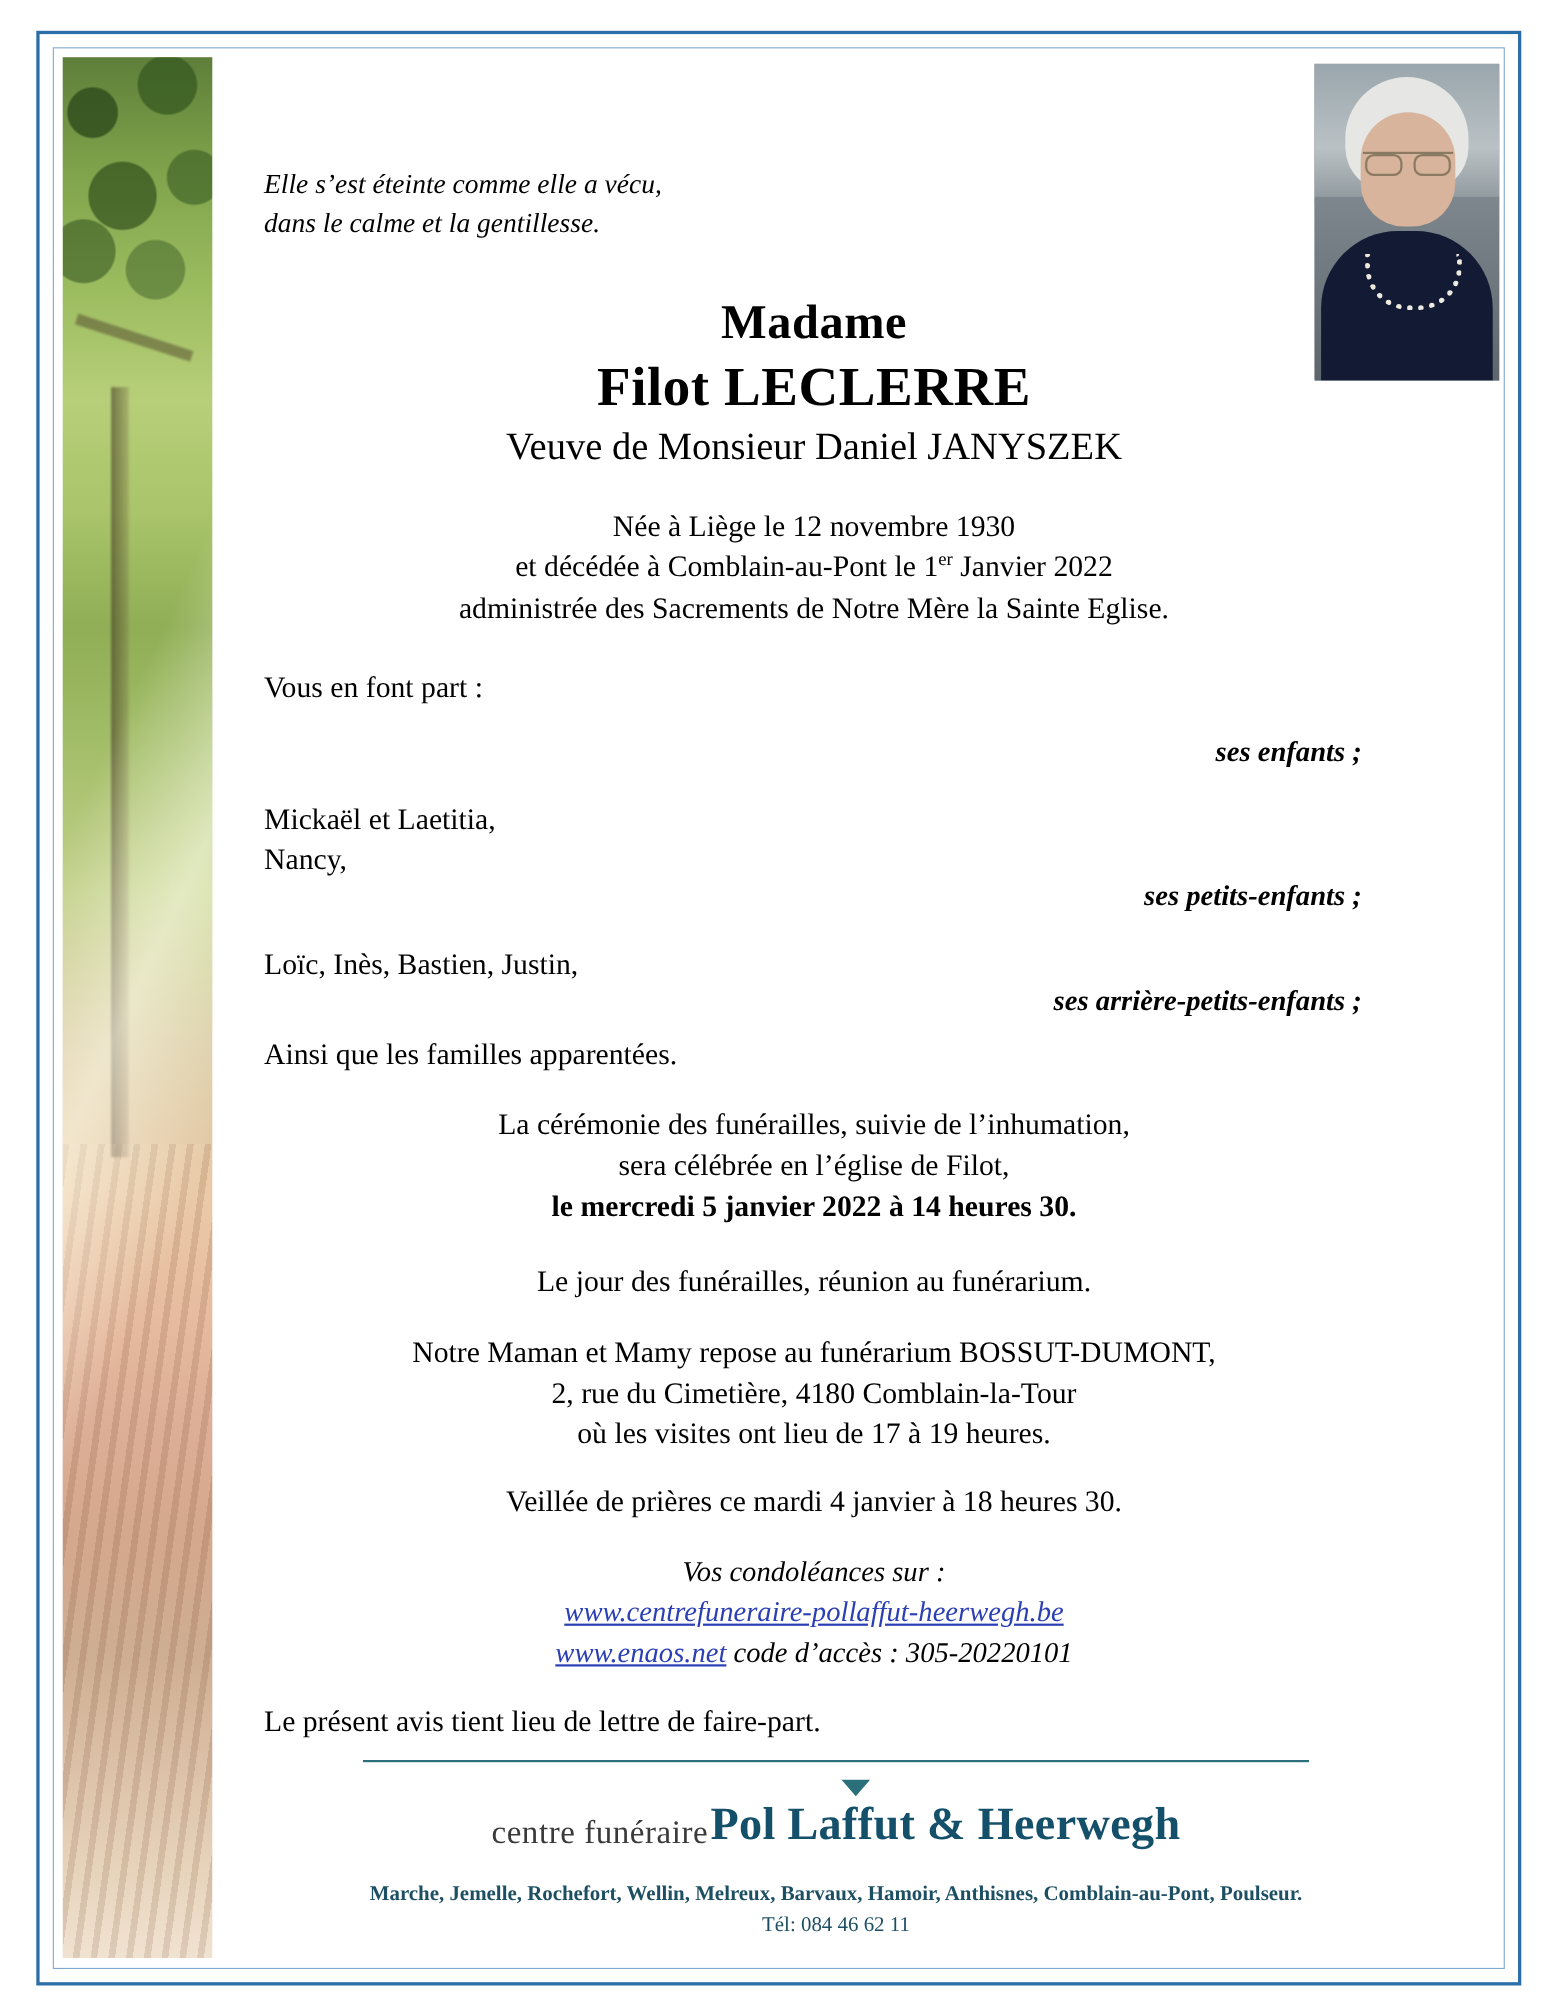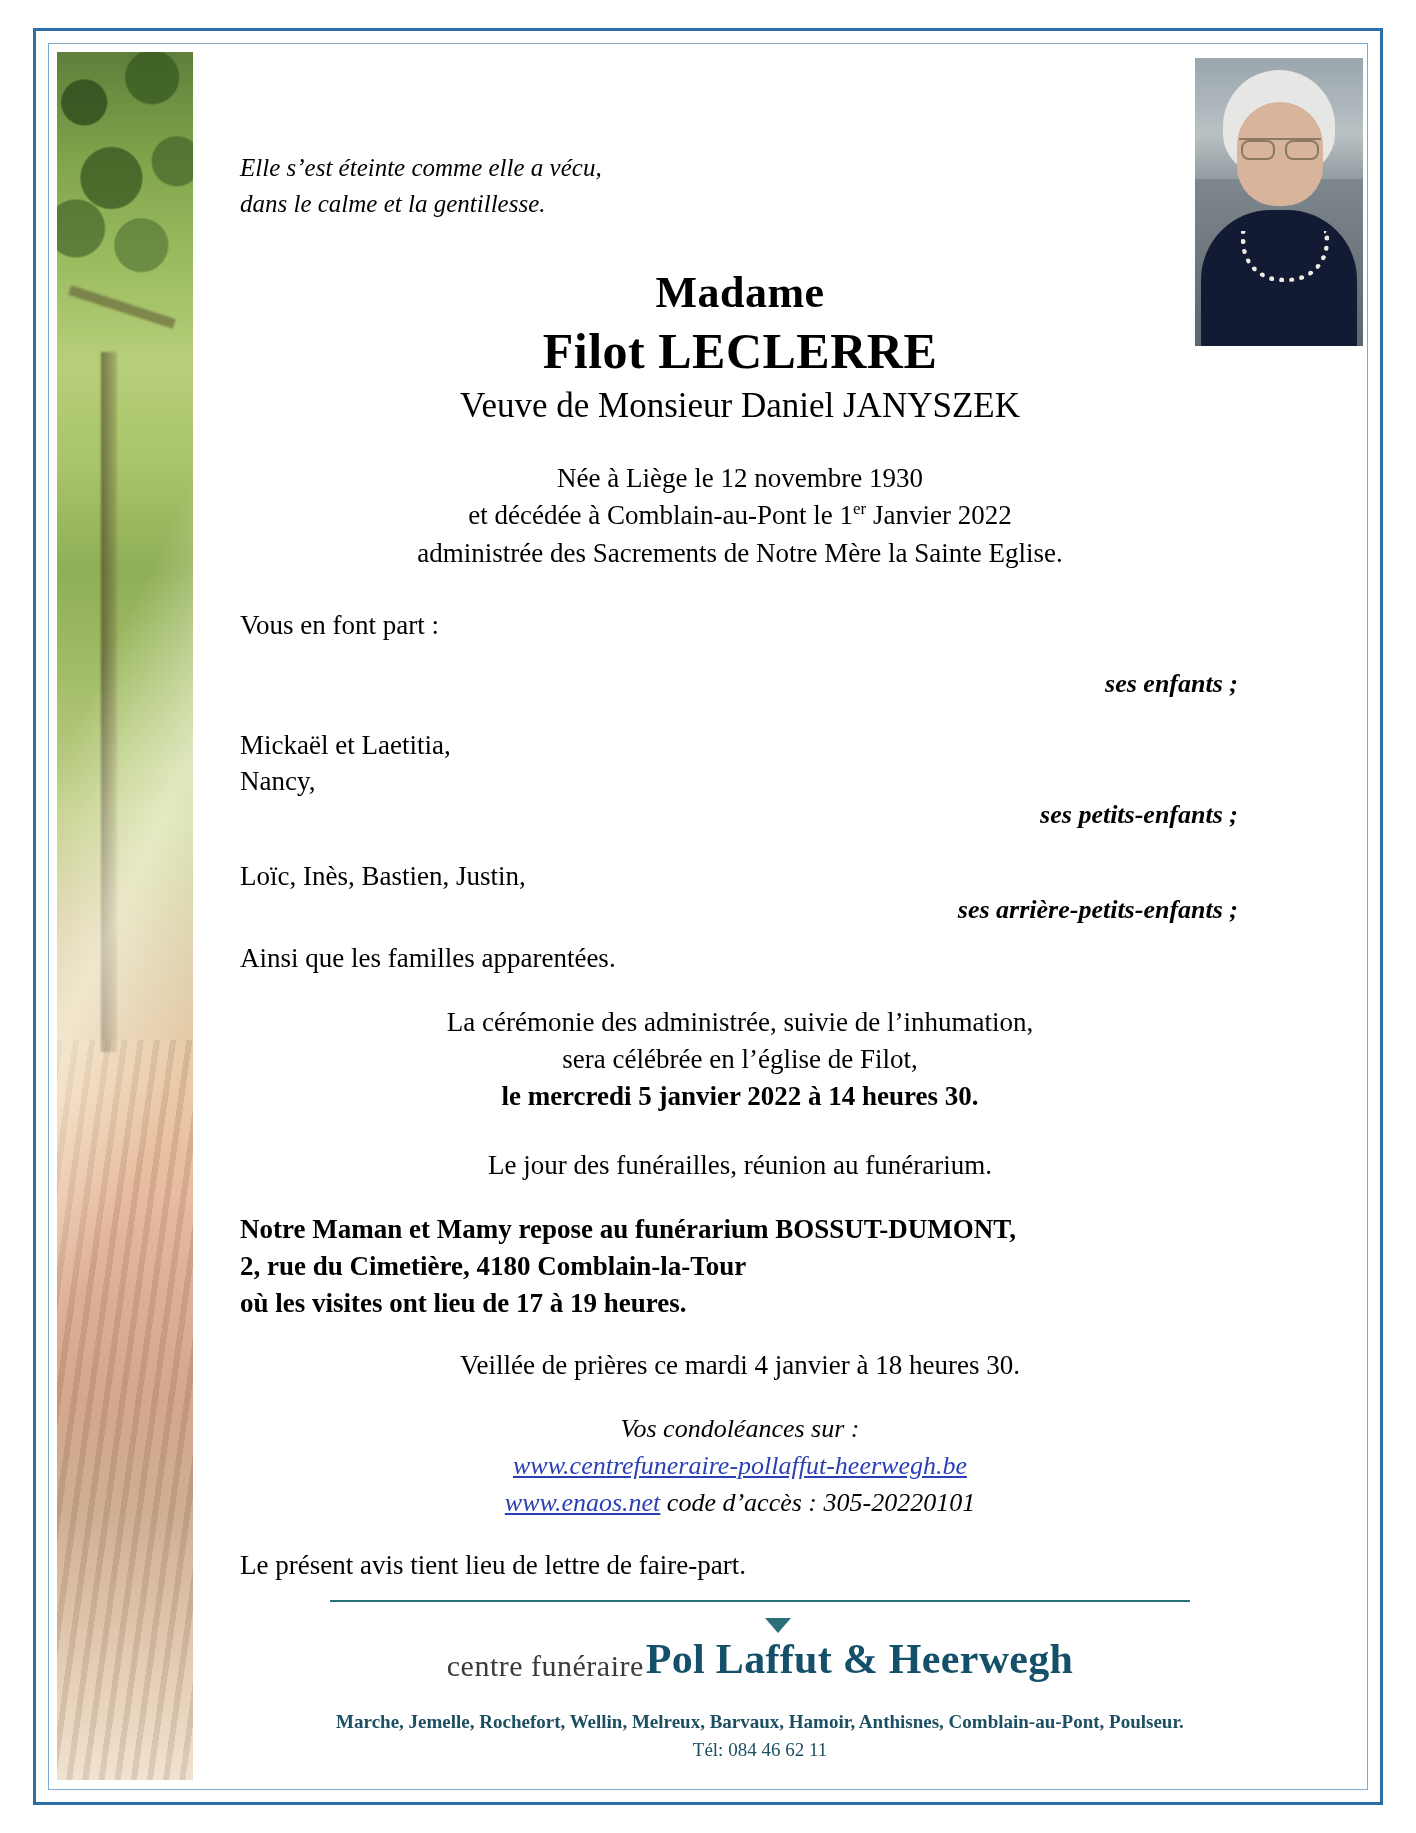--- a/index.html
+++ b/index.html
@@ -234,23 +234,23 @@
   }
   .ceremony .bold { font-weight: bold; }
 
   .reunion {
     text-align: center;
     font-size: 27px;
     margin-top: 34px;
   }
 
   .funerarium {
-    text-align: left;
-    font-size: 27px;
-    font-weight: bold;
+    text-align: center;
+    font-size: 27px;
+    font-weight: normal;
     line-height: 1.38;
     margin-top: 30px;
   }
 
   .veillee {
     text-align: center;
     font-size: 27px;
     margin-top: 28px;
   }
 
@@ -382,21 +382,21 @@
 
     <div class="families">
       <div>Loïc, Inès, Bastien, Justin,</div>
     </div>
 
     <div class="rel">ses arrière-petits-enfants ;</div>
 
     <div class="announce" style="margin-top:18px;">Ainsi que les familles apparentées.</div>
 
     <div class="ceremony">
-      <div>La cérémonie des administrée, suivie de l’inhumation,</div>
+      <div>La cérémonie des funérailles, suivie de l’inhumation,</div>
       <div>sera célébrée en l’église de Filot,</div>
       <div class="bold">le mercredi 5 janvier 2022 à 14 heures 30.</div>
     </div>
 
     <div class="reunion">Le jour des funérailles, réunion au funérarium.</div>
 
     <div class="funerarium">
       <div>Notre Maman et Mamy repose au funérarium BOSSUT-DUMONT,</div>
       <div>2, rue du Cimetière, 4180 Comblain-la-Tour</div>
       <div>où les visites ont lieu de 17 à 19 heures.</div>

